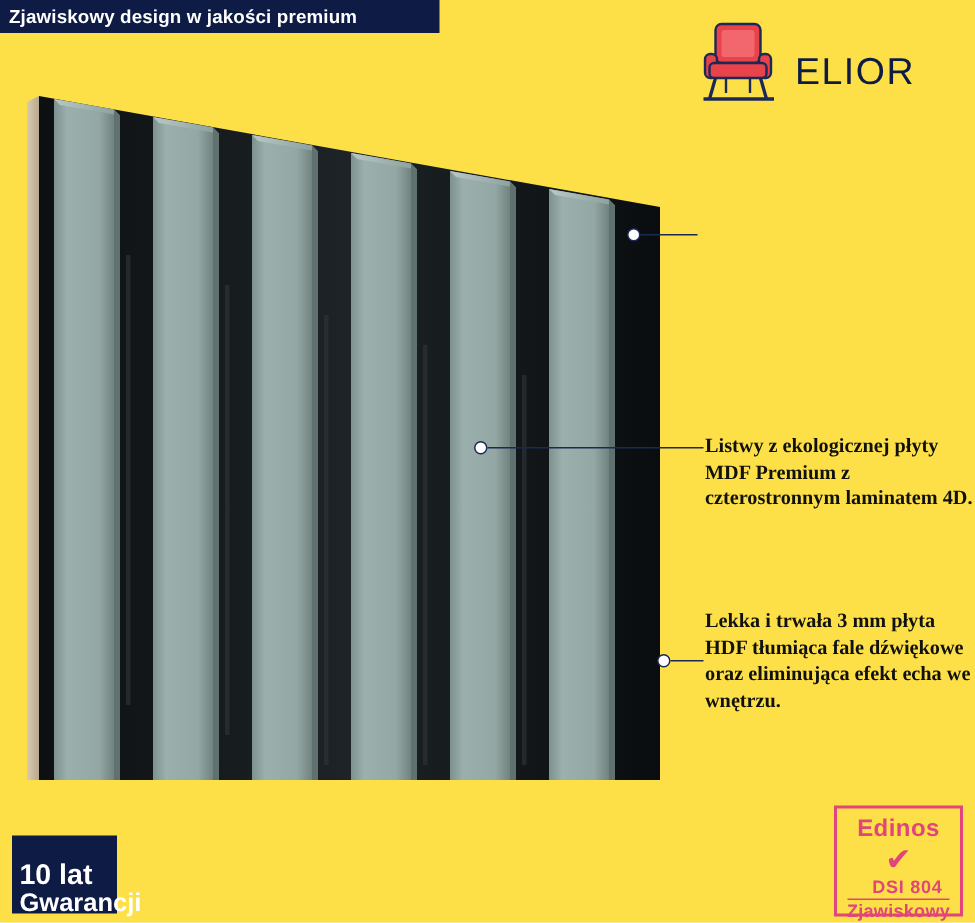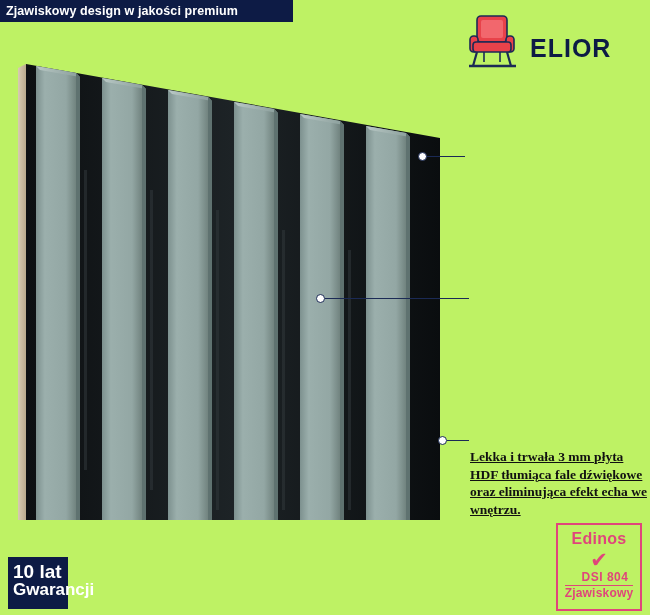--- a/index.html
+++ b/index.html
@@ -10,21 +10,21 @@
     width: 650px;
     height: 615px;
     background: #ffffff;
     font-family: "Liberation Serif", serif;
     overflow: hidden;
   }
   .canvas {
     position: relative;
     width: 650px;
     height: 615px;
-    background: #bef264;
+    background: #fde047;
     box-sizing: border-box;
   }
   
   .header-banner {
     position: absolute;
     left: 0;
     top: 0;
     width: 293px;
     height: 22px;
     background: #0d1b45;
@@ -51,21 +51,21 @@
     left: 12px;
     top: 0;
     width: 62px;
     height: 60px;
   }
   .logo-text {
     position: absolute;
     left: 78px;
     top: 22px;
     font-family: "Liberation Sans", sans-serif;
-    font-weight: bold;
+    font-weight: normal;
     font-size: 25px;
     letter-spacing: 1px;
     color: #0d1b45;
   }
   
   .panel-area {
     position: absolute;
     left: 14px;
     top: 50px;
     width: 432px;
@@ -79,68 +79,68 @@
     position: absolute;
     font-family: "Liberation Serif", serif;
     font-size: 13.5px;
     line-height: 17.5px;
     color: #111111;
     font-weight: bold;
     width: 180px;
   }
   .callout-1 { left: 466px; top: 146px; }
   .callout-2 { left: 470px; top: 288px; }
-  .callout-3 { left: 470px; top: 448px; text-decoration: underline; }
+  .callout-3 { left: 470px; top: 405px; }
 
   .dot {
     position: absolute;
     width: 9px;
     height: 9px;
     border-radius: 50%;
     background: #ffffff;
     border: 1.5px solid #1b2a55;
     box-sizing: border-box;
   }
   .leader {
     position: absolute;
     height: 1px;
     background: #1b2a55;
   }
   
   .badge-guarantee {
     position: absolute;
     left: 8px;
     bottom: 6px;
-    width: 60px;
+    width: 70px;
     height: 52px;
     background: #0d1b45;
     color: #ffffff;
     font-family: "Liberation Sans", sans-serif;
     box-sizing: border-box;
-    padding: 4px 5px;
+    padding: 16px 5px;
   }
   .badge-guarantee .big {
     font-size: 19px;
     font-weight: bold;
     line-height: 21px;
     display: block;
   }
   .badge-guarantee .small {
     font-size: 17px;
     font-weight: bold;
     line-height: 15px;
     display: block;
   }
   
   .badge-edinos {
     position: absolute;
     right: 8px;
     bottom: 4px;
     width: 86px;
-    height: 88px;
+    height: 74px;
     border: 2px solid #e0457b;
     box-sizing: border-box;
     color: #e0457b;
     font-family: "Liberation Sans", sans-serif;
     text-align: center;
   }
   .badge-edinos .brand {
     font-size: 16px;
     font-weight: bold;
     margin-top: 5px;
@@ -251,20 +251,21 @@
       <rect x="268" y="180" width="3" height="280" fill="#2e3639" opacity="0.6"></rect>
       <rect x="334" y="200" width="3" height="260" fill="#2e3639" opacity="0.6"></rect>
     </svg>
   </div>
 
   <div class="dot" style="left:418px; top:152px;"></div>
   <div class="leader" style="left:427px; top:156px; width:38px;"></div>
 
   <div class="dot" style="left:316px; top:294px;"></div>
   <div class="leader" style="left:325px; top:298px; width:144px;"></div>
+  <div class="callout callout-2">Listwy z ekologicznej płyty MDF Premium z czterostronnym laminatem 4D.</div>
 
   <div class="dot" style="left:438px; top:436px;"></div>
   <div class="leader" style="left:447px; top:440px; width:22px;"></div>
   <div class="callout callout-3">Lekka i trwała 3 mm płyta HDF tłumiąca fale dźwiękowe oraz eliminująca efekt echa we wnętrzu.</div>
 
   <div class="badge-guarantee">
     <span class="big">10 lat</span>
     <span class="small">Gwarancji</span>
   </div>
 

